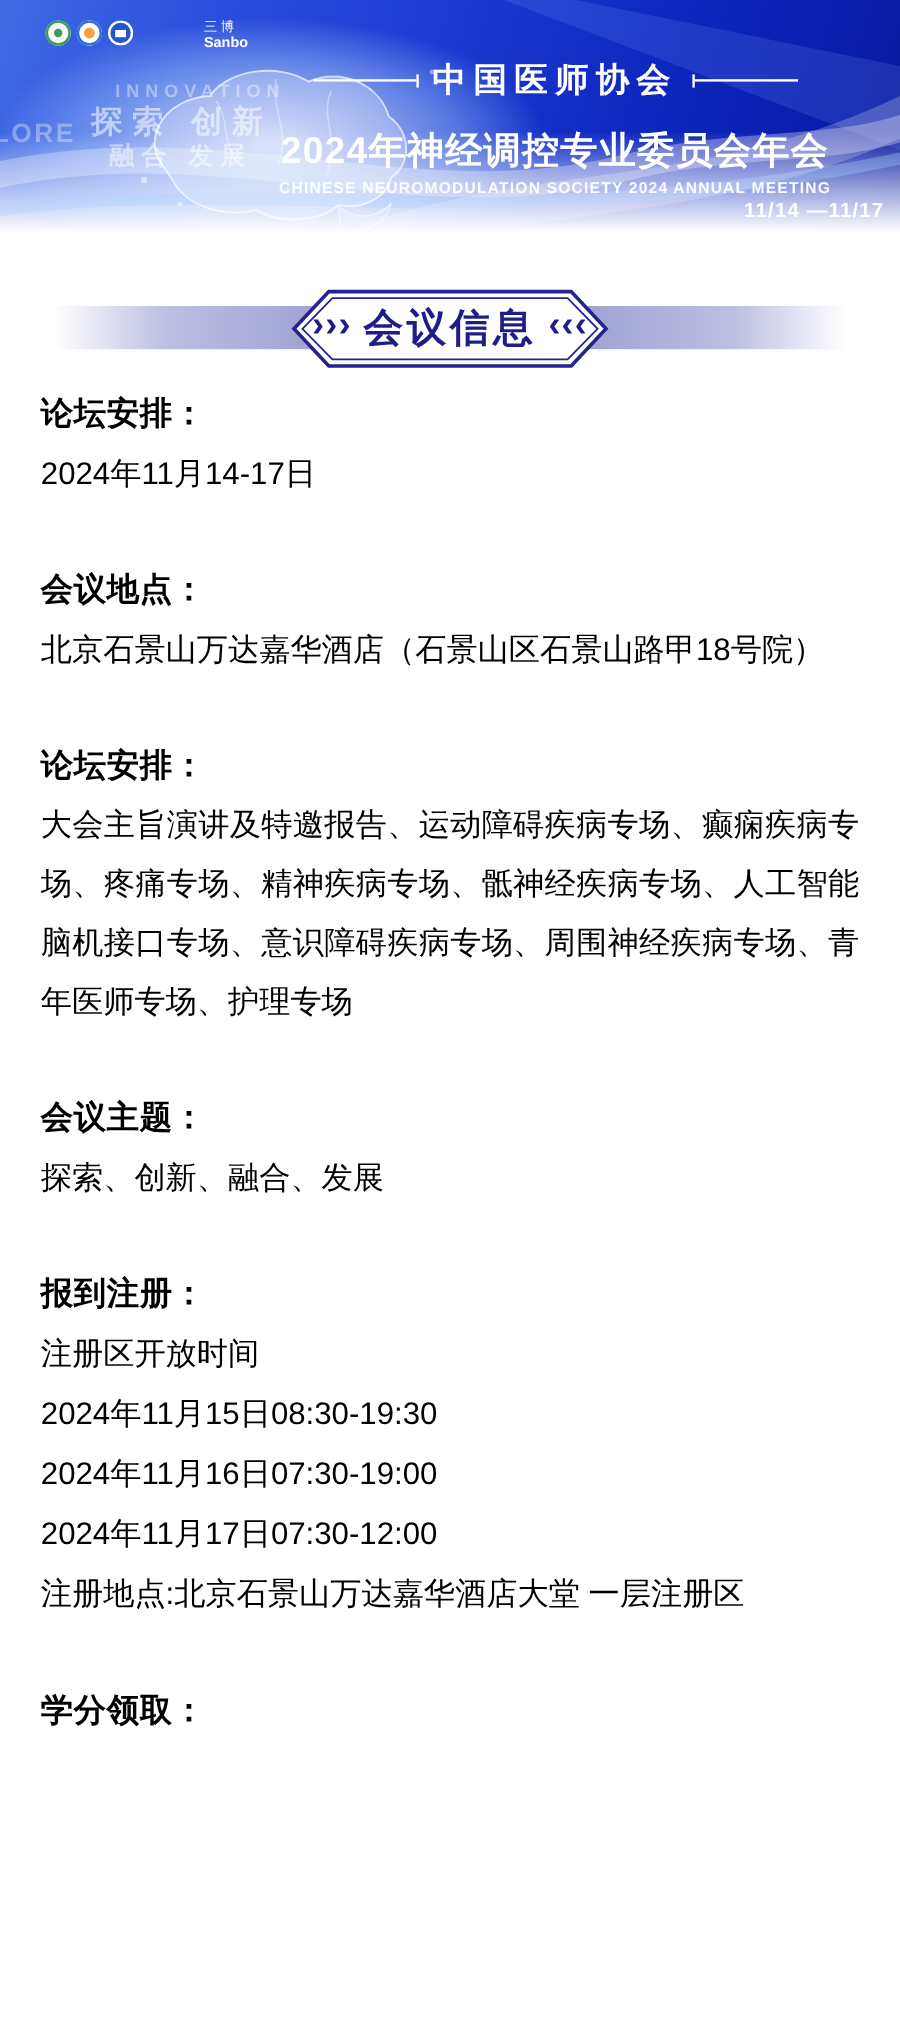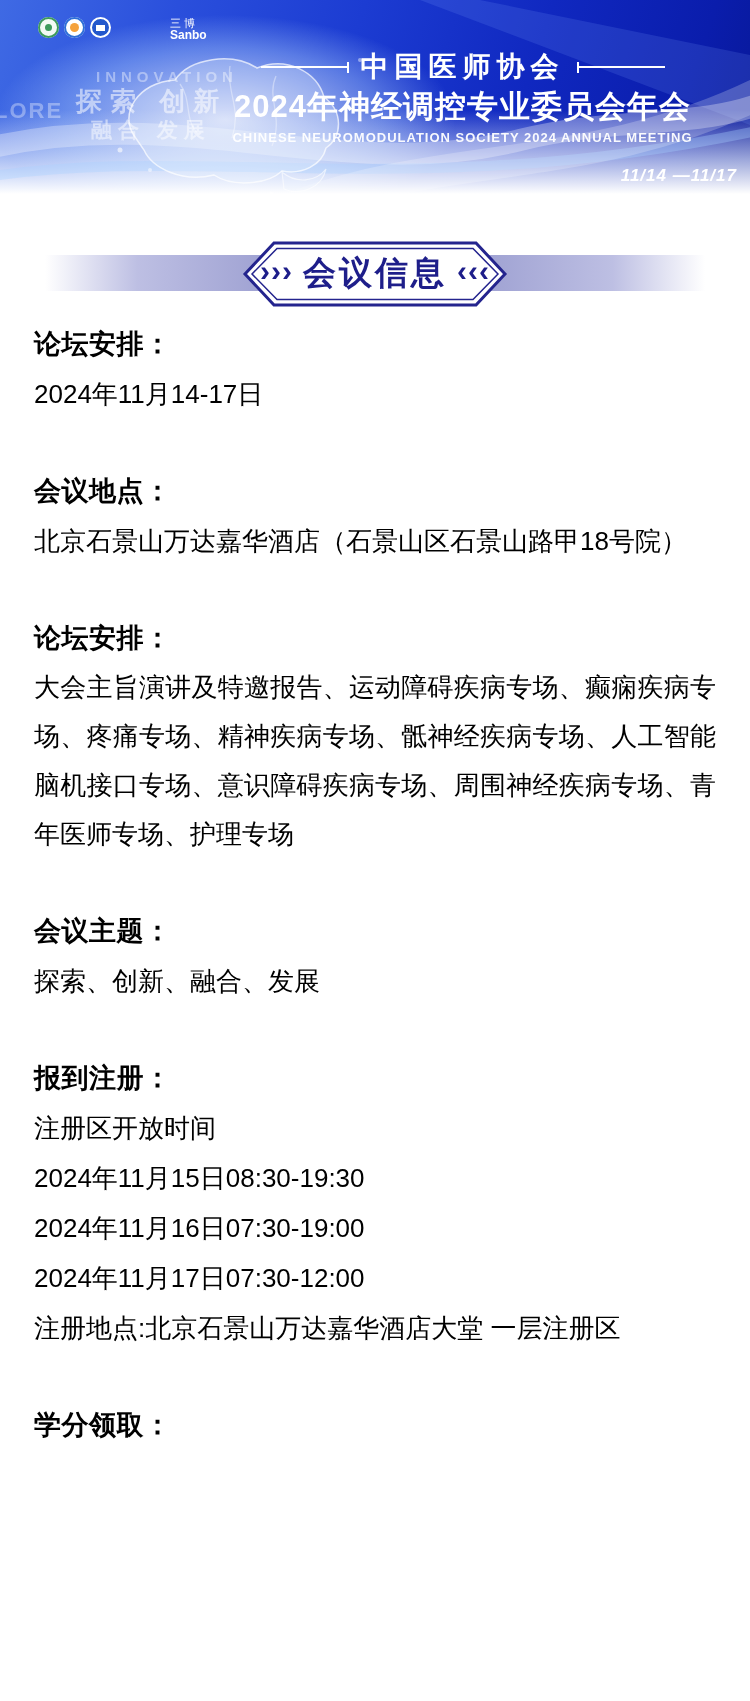--- a/index.html
+++ b/index.html
@@ -30,25 +30,25 @@
   .wm-lore{left:-6px;top:98px;font-size:22px;letter-spacing:2px;color:rgba(255,255,255,.35);}
   .wm-theme1{left:76px;top:84px;font-size:26px;letter-spacing:8px;color:rgba(255,255,255,.55);}
   .wm-theme2{left:91px;top:116px;font-size:21px;letter-spacing:6px;color:rgba(255,255,255,.50);}
 
   .title-block{position:absolute;left:190px;top:48px;width:545px;text-align:center;color:#fff;}
   .org-row{display:flex;align-items:center;justify-content:center;gap:12px;text-align:right;}
   .deco{display:flex;align-items:center;}
   .deco .bar{width:86px;height:2px;background:#fff;}
   .deco .tick{width:2px;height:11px;background:#fff;}
   .org-title{font-size:28px;font-weight:bold;letter-spacing:6px;white-space:nowrap;}
-  .main-title{margin-top:0;font-size:31px;font-weight:bold;letter-spacing:1px;white-space:nowrap;}
+  .main-title{margin-top:19px;font-size:31px;font-weight:bold;letter-spacing:1px;white-space:nowrap;}
   .en1{margin-top:9px;font-size:13px;font-weight:bold;letter-spacing:1.4px;color:rgba(255,255,255,.95);}
   .en2{margin-top:2px;font-size:13px;font-weight:bold;letter-spacing:1px;color:rgba(255,255,255,.95);}
   .banner-dates{position:absolute;right:13px;top:166px;font-size:17px;font-weight:bold;
-    font-style:italic;color:#fff;letter-spacing:1px;}
+    color:#fff;letter-spacing:1px;}
 
   
   .badge-area{position:relative;width:750px;height:119px;}
   .ribbon{position:absolute;left:45px;right:45px;top:55px;height:36px;
     background:linear-gradient(to right, rgba(182,184,224,0) 0%, rgba(182,184,224,.9) 14%,
       #9598cd 40%, #9598cd 60%, rgba(182,184,224,.9) 86%, rgba(182,184,224,0) 100%);}
   .badge{position:absolute;left:50%;top:40px;transform:translateX(-50%);width:266px;height:68px;}
   .badge svg{position:absolute;left:0;top:0;}
   .badge-text{position:absolute;left:0;top:0;width:266px;height:68px;display:flex;
     align-items:center;justify-content:center;gap:10px;color:#1e1e8a;font-weight:bold;}

